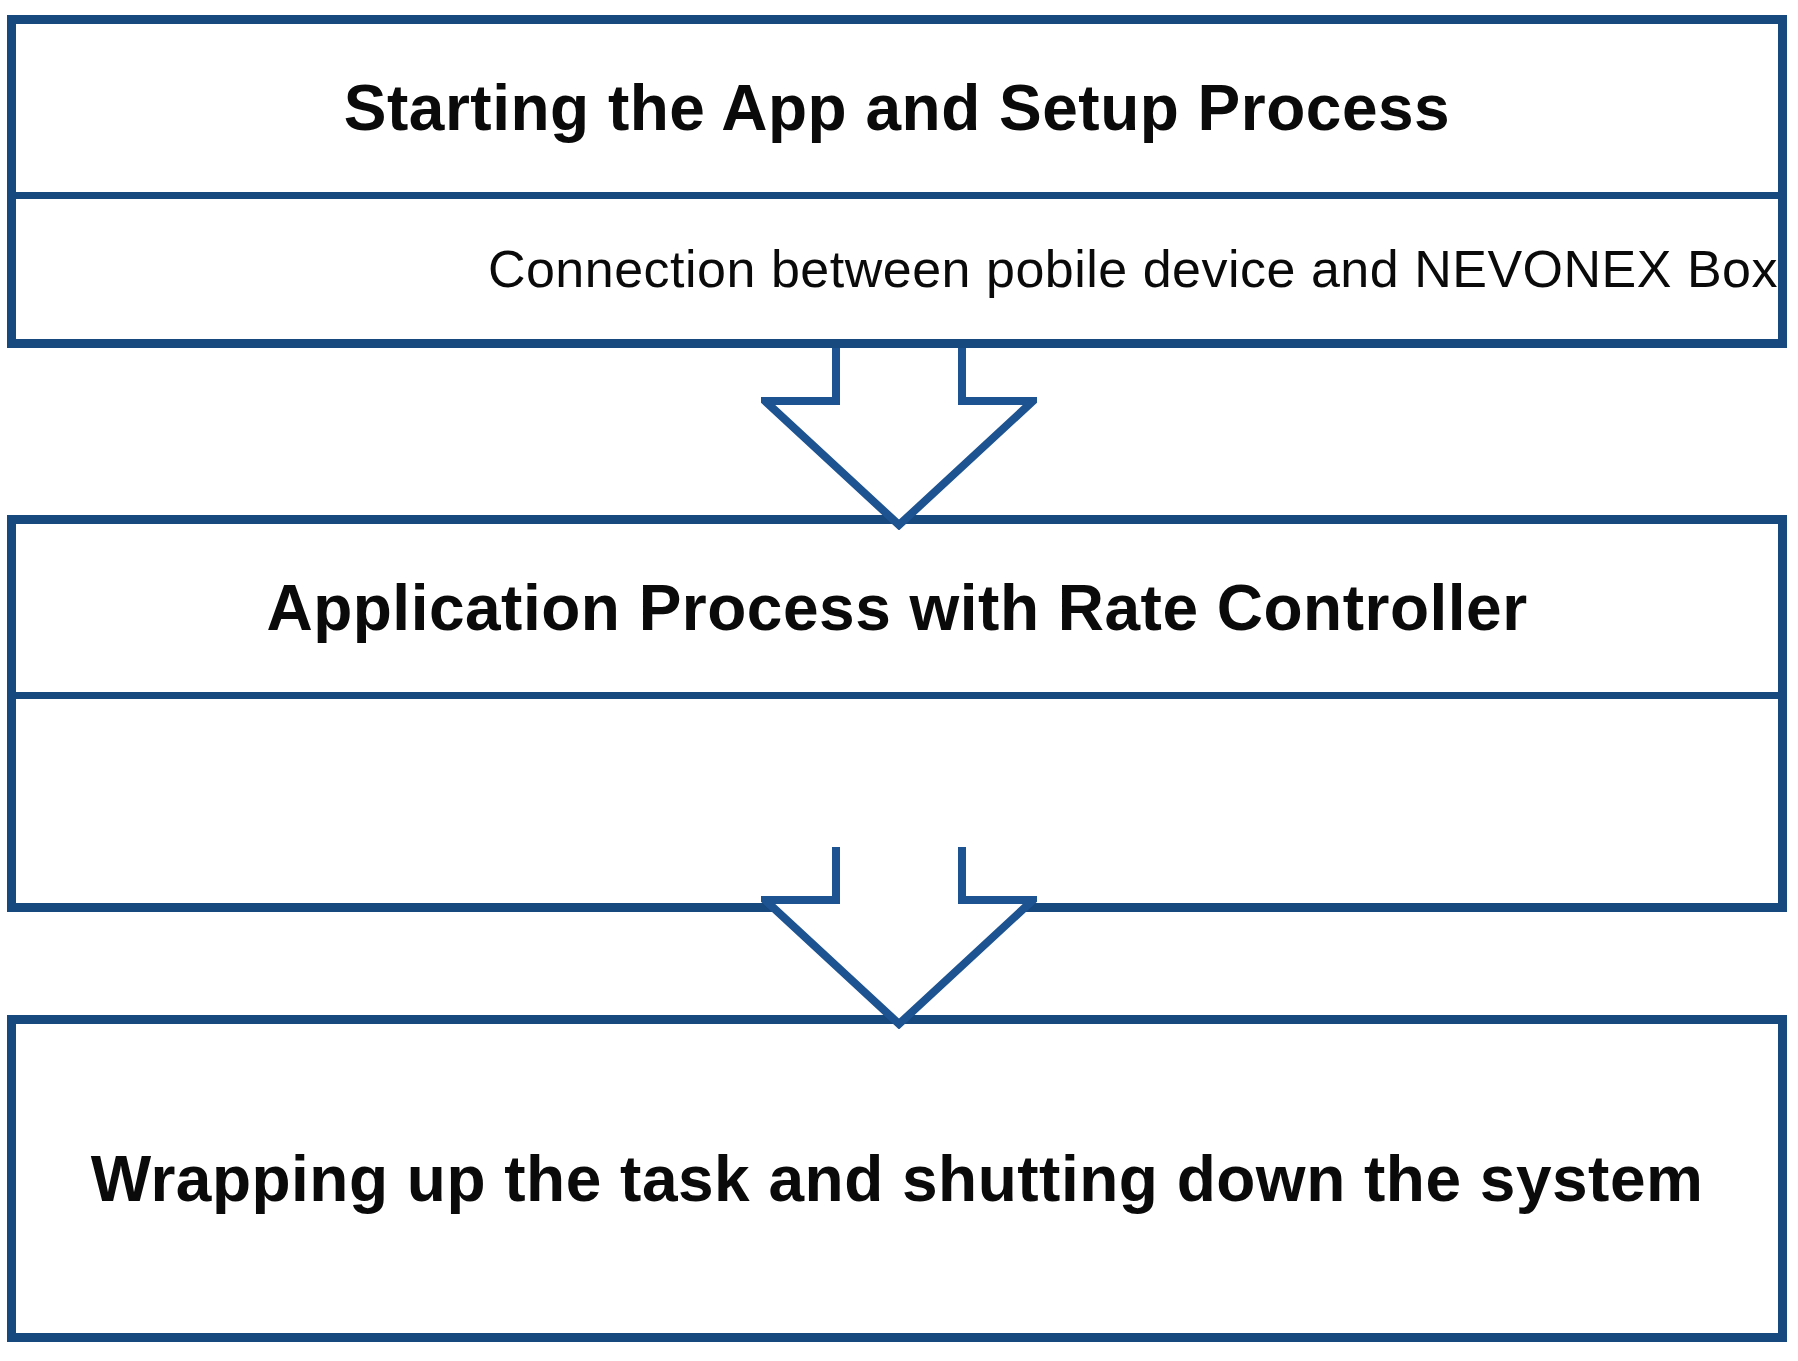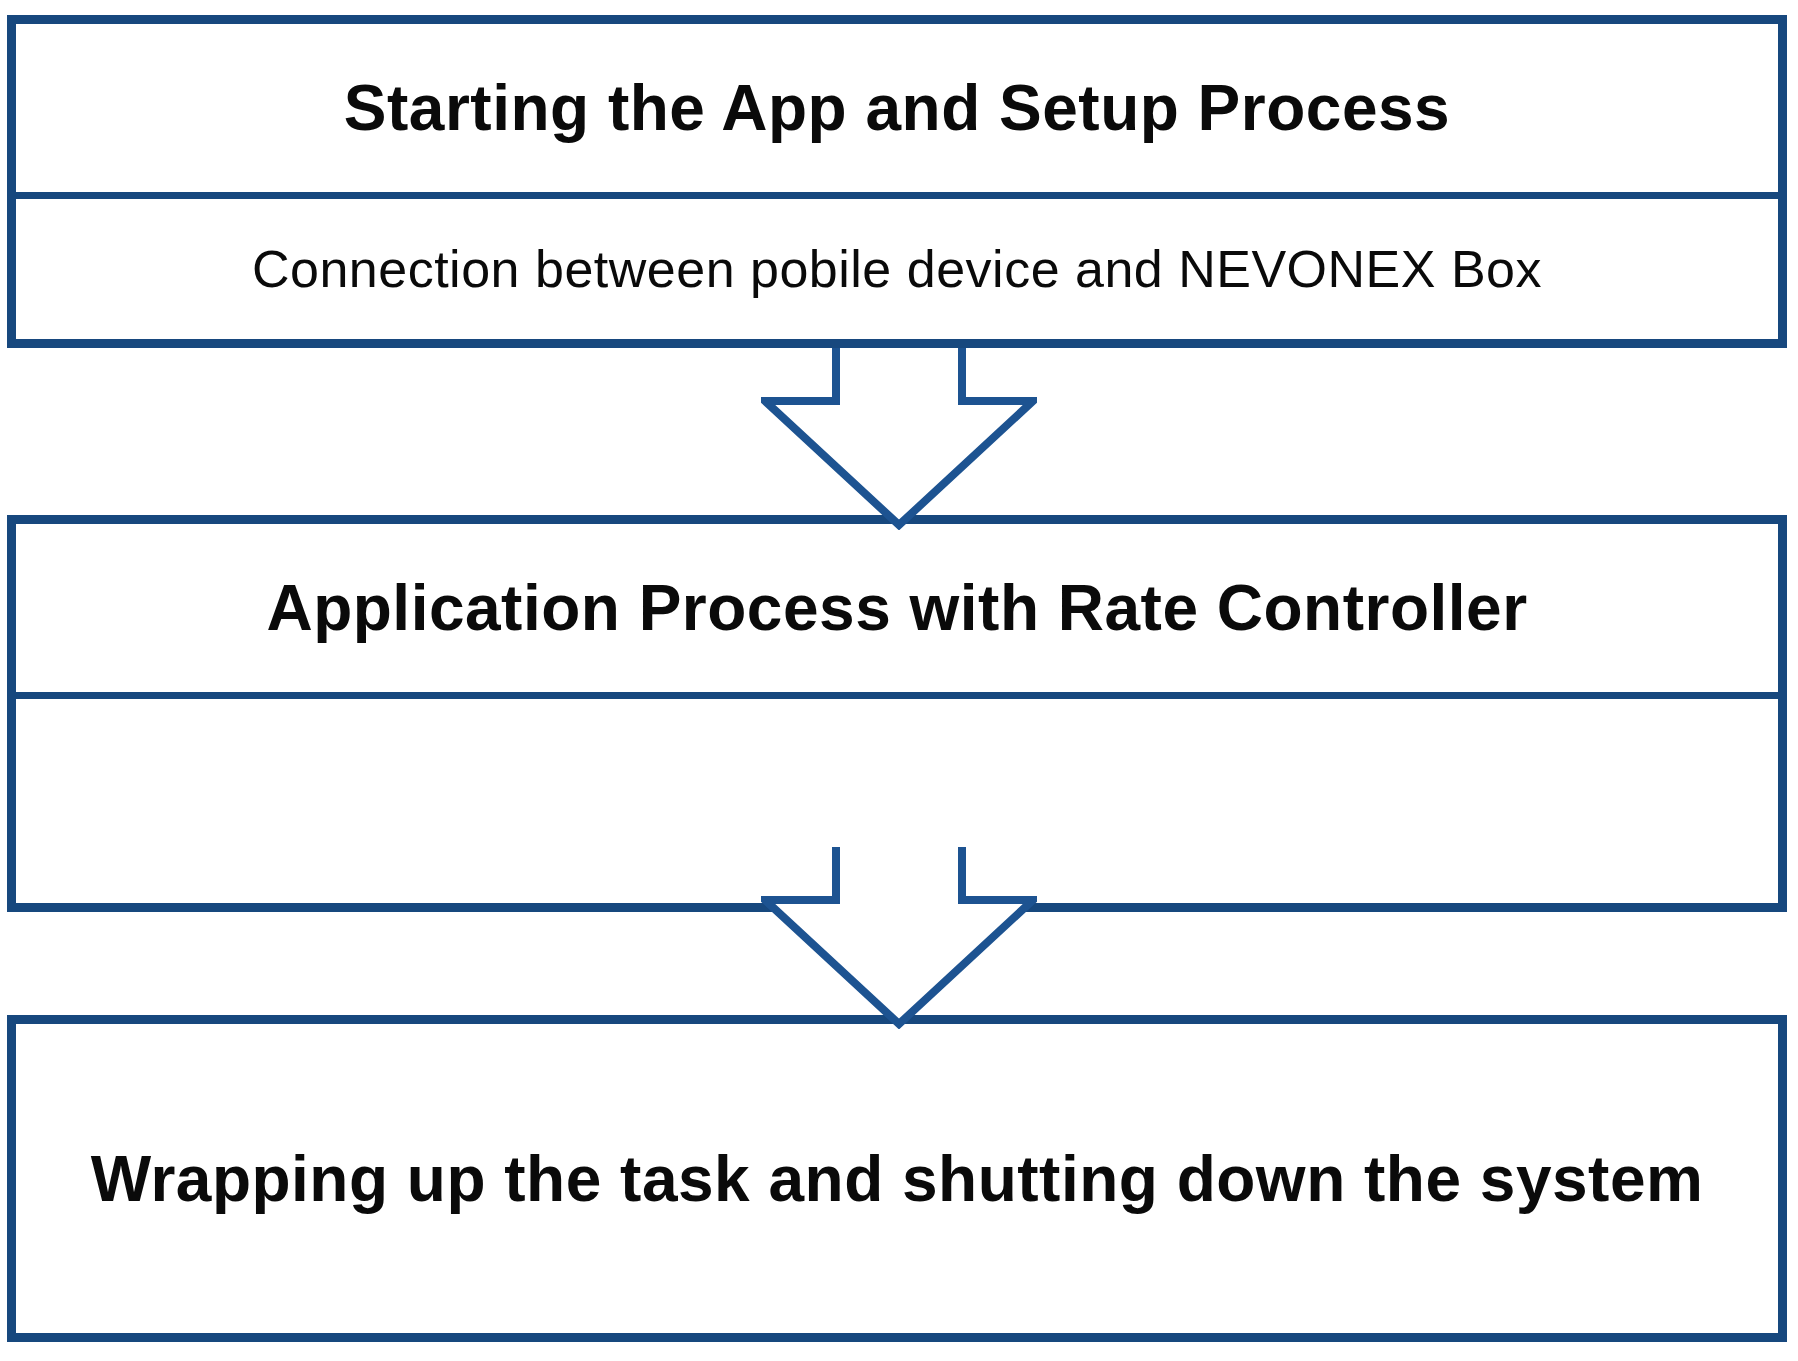--- a/index.html
+++ b/index.html
@@ -39,20 +39,21 @@
     text-align: center;
     color: var(--text-color);
   }
   .title-row {
     height: 168px;
     flex: 0 0 168px;
     border-bottom: 7px solid var(--border-color);
   }
   .sub-row {
     flex: 1 1 auto;
+    justify-content: flex-end;
   }
   .single-row {
     flex: 1 1 auto;
   }
   .step-title {
     font-size: 64px;
     font-weight: bold;
     letter-spacing: 0.5px;
     white-space: nowrap;
   }

